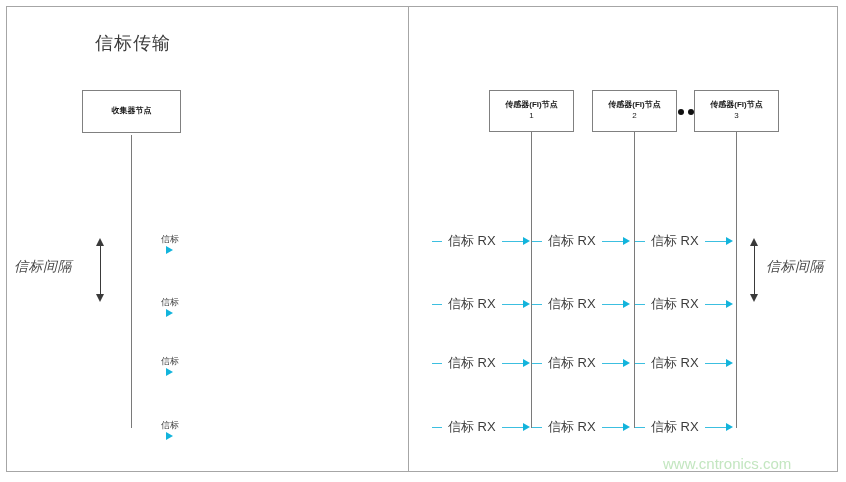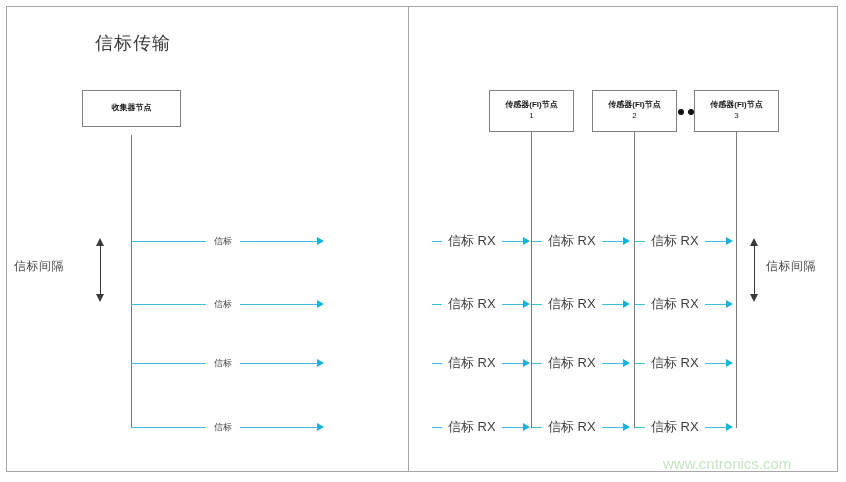--- a/index.html
+++ b/index.html
@@ -60,21 +60,21 @@
     align-items: center;
     justify-content: center;
     font-size: 8px;
     color: #1a1a1a;
     line-height: 1.35;
     text-align: center;
     font-weight: 700;
   }
   .node-box .ln2 { font-weight: 400; }
 
-  #box-collector { left: 82px; top: 90px; width: 99px; height: 37px; }
+  #box-collector { left: 82px; top: 90px; width: 99px; height: 43px; }
   #box-sensor-1 { left: 489px; top: 90px; width: 85px; height: 42px; }
   #box-sensor-2 { left: 592px; top: 90px; width: 85px; height: 42px; }
   #box-sensor-3 { left: 694px; top: 90px; width: 85px; height: 42px; }
 
   
   .timeline {
     position: absolute;
     width: 1px;
     background: #7a7a7a;
   }
@@ -101,20 +101,21 @@
     border-radius: 50%;
     background: #111111;
   }
 
   
   .beacon-row {
     position: absolute;
     height: 16px;
     display: flex;
     align-items: center;
+    flex-direction: column;
   }
   .seg {
     height: 1px;
     background: #3cbfe0;
   }
   .beacon-label {
     font-size: 9px;
     color: #3c3c3c;
     white-space: nowrap;
     padding: 0 8px;
@@ -193,24 +194,25 @@
     border-right: 4.5px solid transparent;
   }
   .interval-arrow .head-up { top: 0; border-bottom: 8px solid #3a3a3a; }
   .interval-arrow .head-dn { bottom: 0; border-top: 8px solid #3a3a3a; }
 
   #interval-arrow-left { left: 96px; top: 238px; height: 64px; }
   #interval-arrow-right { left: 750px; top: 238px; height: 64px; }
 
   .interval-label {
     position: absolute;
-    font-size: 12px;
+    font-size: 14px;
     color: #4a4a4a;
     white-space: nowrap;
     letter-spacing: 0.5px;
+    font-style: italic;
   }
   #interval-label-left { left: 14px; top: 258px; }
   #interval-label-right { left: 766px; top: 258px; }
 
   
   #watermark {
     position: absolute;
     left: 663px;
     top: 455px;
     font-size: 15px;

